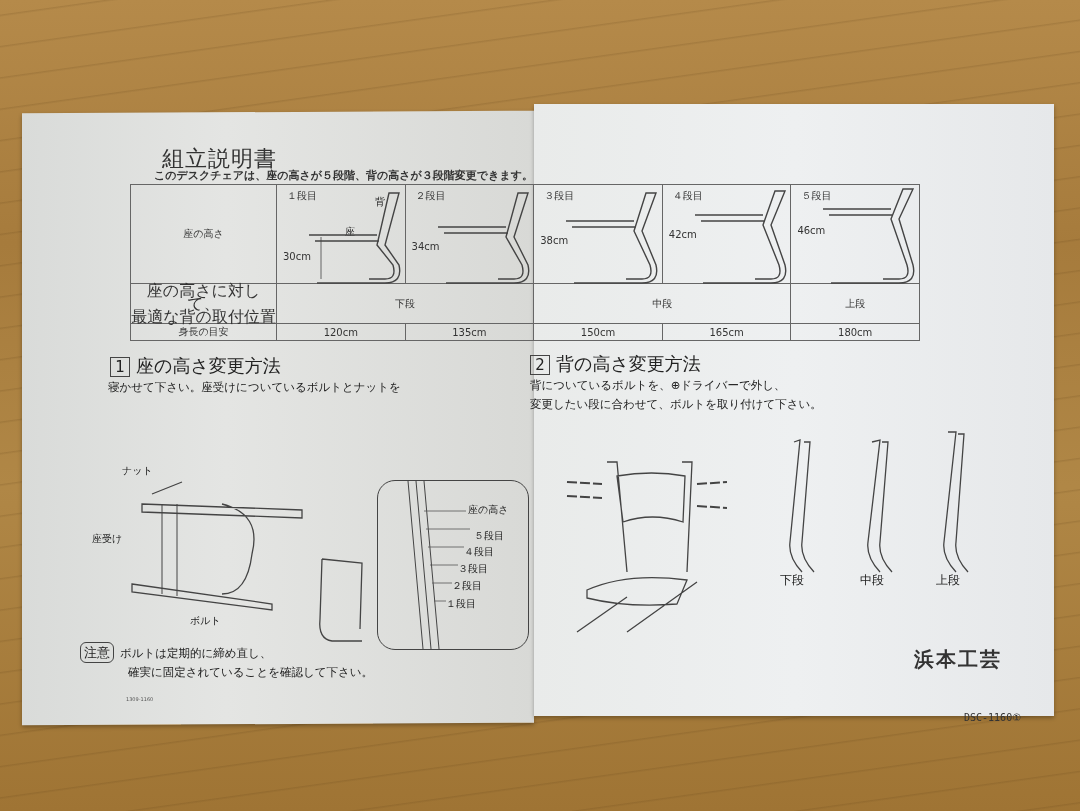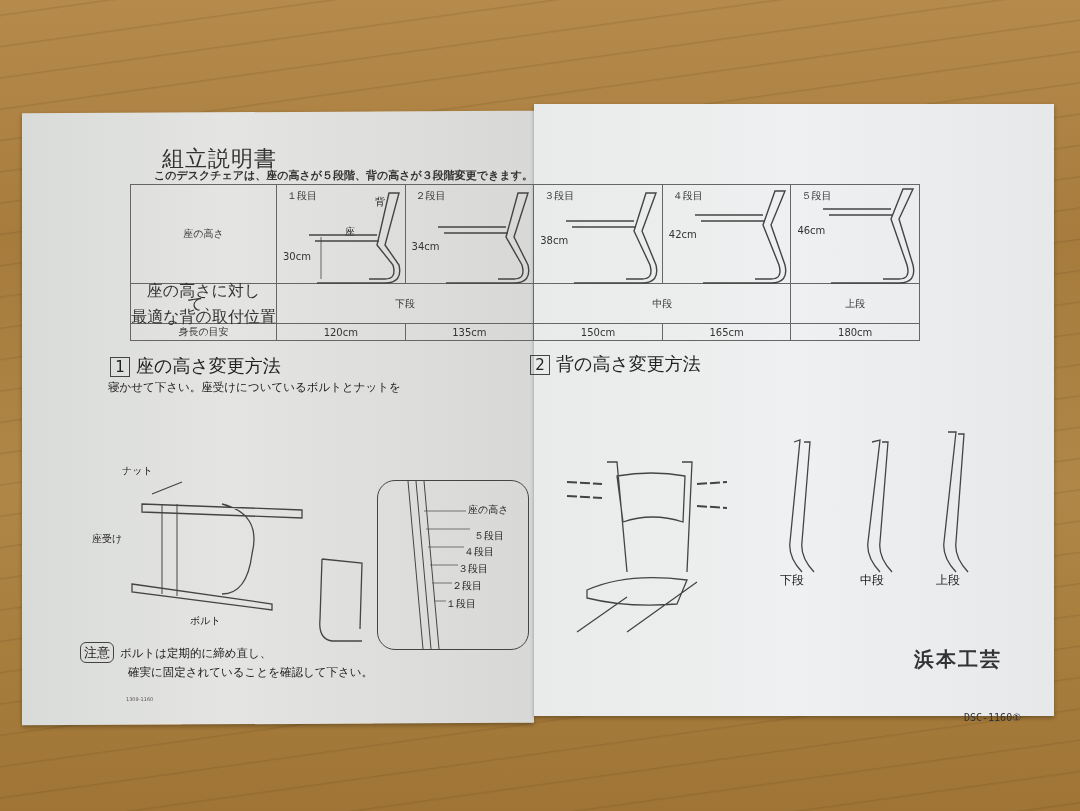--- a/index.html
+++ b/index.html
@@ -145,20 +145,24 @@
     <span class="callout" style="left:68px;top:116px">１段目</span>
     <svg width="150" height="168" style="left:0;top:0">
       <path d="M30 0 L45 168 M38 0 L53 168 M46 0 L61 168" stroke="#444" fill="none" stroke-width="1"></path>
       <path d="M46 30 L88 30 M48 48 L92 48 M50 66 L86 66 M52 84 L80 84 M54 102 L74 102 M56 120 L68 120" stroke="#555" fill="none" stroke-width="0.8"></path>
     </svg>
   </div>
 
   <div class="txt sec-head" style="left:508px;top:248px">
     <span class="num-box">2</span><span>背の高さ変更方法</span>
   </div>
+  <div class="txt body-text" style="left:508px;top:272px">
+    <div>背についているボルトを、⊕ドライバーで外し、</div>
+    <div>変更したい段に合わせて、ボルトを取り付けて下さい。</div>
+  </div>
 
   <svg width="170" height="180" style="left:545px;top:358px">
     <path d="M40 0 L50 0 L60 110 M115 0 L125 0 L120 110 M50 14 Q85 8 118 14 L116 60 Q85 50 56 60 Z M20 128 Q60 110 120 118 L110 142 Q60 146 20 136 Z M10 170 L60 135 M60 170 L130 120" stroke="#444" fill="none" stroke-width="1.3"></path>
     <path d="M0 20 L35 22 M0 34 L35 36 M130 22 L160 20 M130 44 L160 46" stroke="#444" stroke-width="2" stroke-dasharray="10 3" fill="none"></path>
   </svg>
 
   <svg width="240" height="145" style="left:760px;top:328px">
     <path d="M12 10 L18 8 L8 110 Q6 125 20 140 M22 10 L28 10 L20 110 Q18 125 32 140" stroke="#444" fill="none" stroke-width="1.3"></path>
     <path d="M90 10 L98 8 L86 110 Q84 125 98 140 M100 10 L106 10 L98 110 Q96 125 110 140" stroke="#444" fill="none" stroke-width="1.3"></path>
     <path d="M166 0 L174 0 L162 110 Q160 125 174 140 M176 2 L182 2 L174 110 Q172 125 186 140" stroke="#444" fill="none" stroke-width="1.3"></path>

